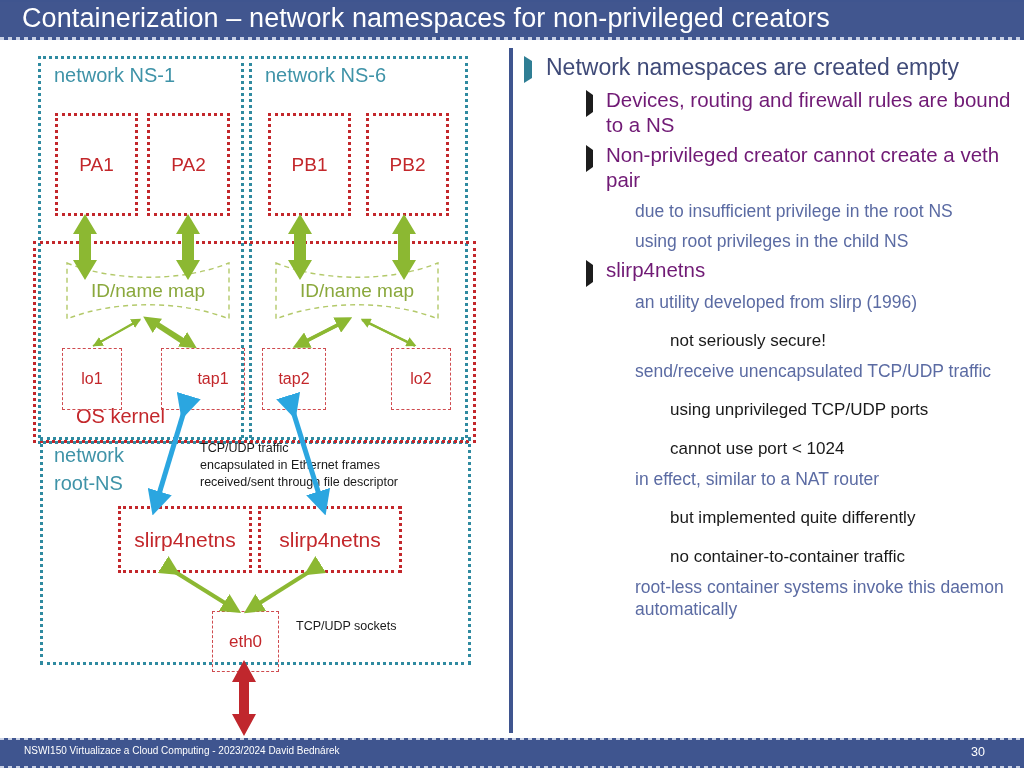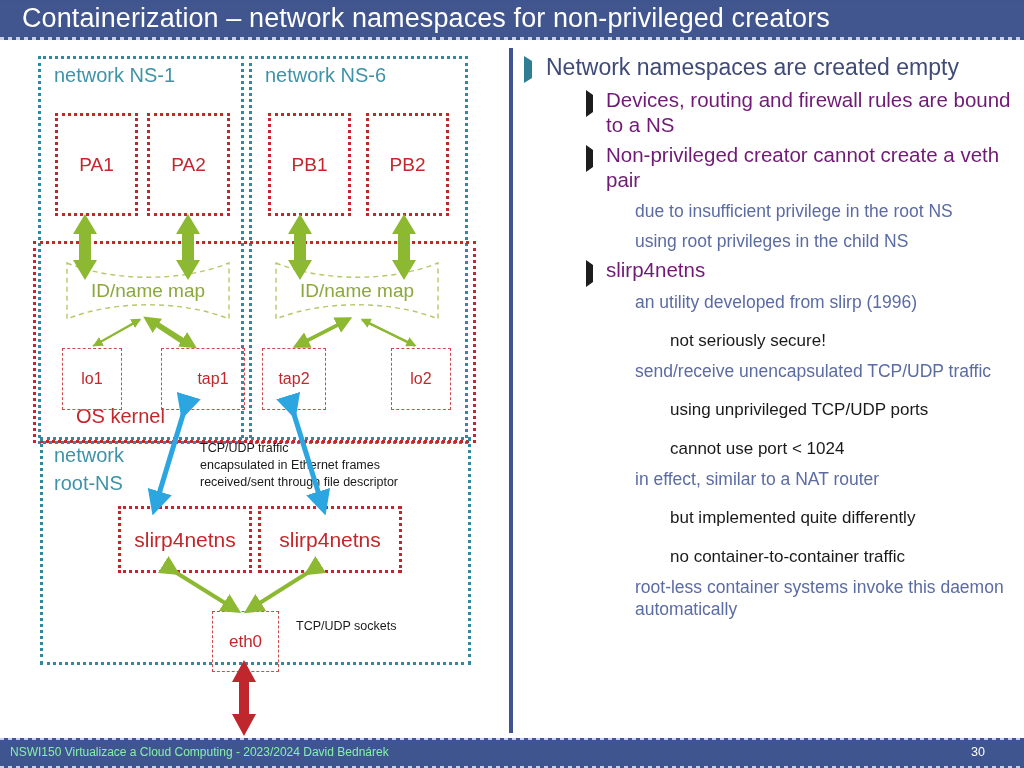--- a/index.html
+++ b/index.html
@@ -36,21 +36,21 @@
   }
   #footer .topdot{
     position:absolute;left:0;top:0;width:1024px;height:2px;
     background-image:repeating-linear-gradient(to right,#c8d0e4 0 4px,transparent 4px 8px);
   }
   #footer .botdot{
     position:absolute;left:0;bottom:0;width:1024px;height:2px;
     background-image:repeating-linear-gradient(to right,#c8d0e4 0 4px,transparent 4px 8px);
   }
   #footer-text{
-    position:absolute;left:10px;top:7px;font-size:12px;color:#86efac;white-space:nowrap;
+    position:absolute;left:24px;top:7px;font-size:10px;color:#ffffff;white-space:nowrap;
   }
   #footer-page{
     position:absolute;left:966px;top:7px;font-size:12.5px;color:#ffffff;text-align:center;width:24px;
   }
   
   #diagram{position:absolute;left:0;top:48px;width:505px;height:690px;text-decoration:underline;}
 
   .ns-box{position:absolute;border:3px dotted #2f8aa0;}
   .ns-label{position:absolute;color:#3f93a8;font-size:20px;white-space:nowrap;}
   .kernel-box{position:absolute;border:3px dotted #c3272b;}

